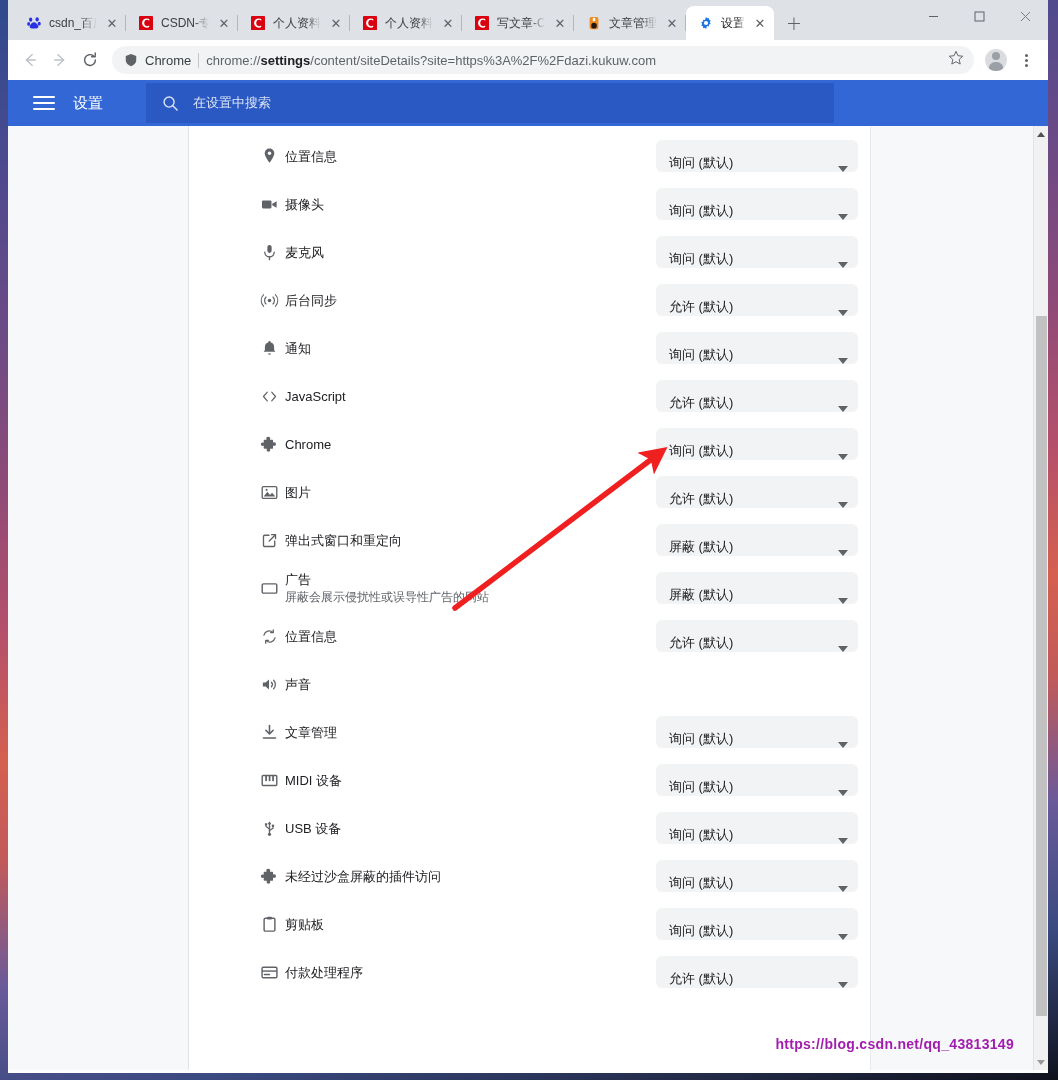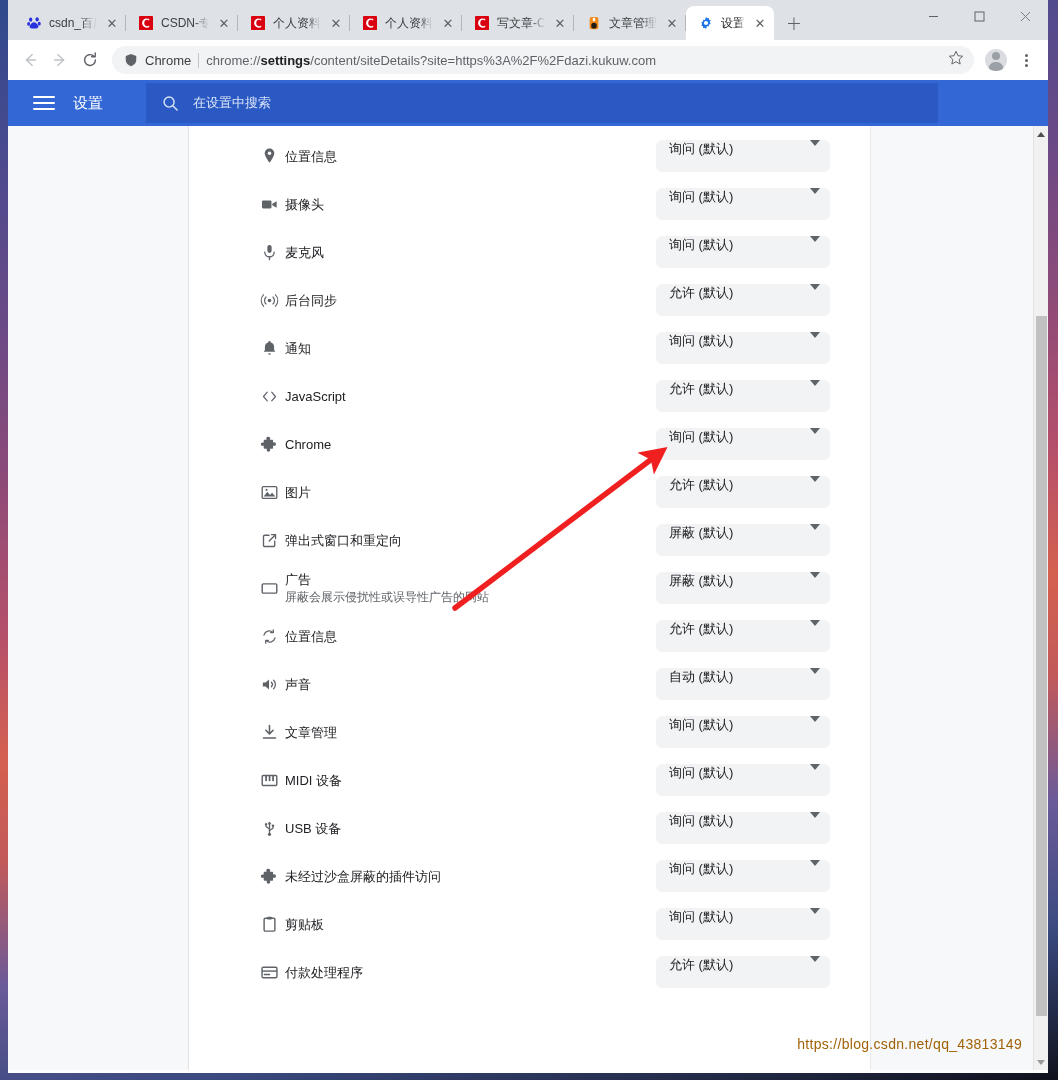--- a/index.html
+++ b/index.html
@@ -169,21 +169,21 @@
     flex: 0 0 22px;
   }
   .hamburger span { height: 2px; background: #fff; border-radius: 1px; }
   .settings-title {
     color: #fff; font-size: 15px;
     margin-left: 18px;
     white-space: nowrap;
   }
   .settings-search {
     margin-left: 43px;
-    width: 792px; height: 40px;
+    width: 688px; height: 40px;
     background: #2b59c3;
     display: flex; align-items: center;
     padding: 0 16px; gap: 14px;
   }
   .settings-search .sicon { color: #dbe4f8; display:flex; flex:0 0 auto; }
   .settings-search .sph { color: #dbe4f8; font-size: 13px; }
 
   
   .page-body {
     position: relative;
@@ -223,24 +223,24 @@
   }
   .perm-text {
     margin-left: 34px;
     display: flex; flex-direction: column;
   }
   .perm-label { font-size: 13px; color: #202124; line-height: 19px; white-space: nowrap; }
   .perm-sub { font-size: 12px; color: #5f6368; line-height: 17px; white-space: nowrap; }
   .perm-select {
     position: absolute;
     left: 467px;
-    width: 174px; height: 32px;
+    width: 202px; height: 32px;
     background: #f1f3f4;
     border-radius: 6px;
-    display: flex; align-items: flex-start;
+    display: flex; align-items: flex-end;
     padding: 0 10px 0 13px;
     top: 50%; transform: translateY(-50%);
   }
   .perm-select .sel-val { font-size: 13px; color: #202124; white-space: nowrap; }
   .perm-select .caret {
     margin-left: auto;
     width: 0; height: 0;
     border-left: 5px solid transparent;
     border-right: 5px solid transparent;
     border-top: 6px solid #5f6368;
@@ -281,25 +281,26 @@
 
   
   .annot {
     position: absolute; left: 0; top: 0;
     width: 100%; height: 100%;
     pointer-events: none;
   }
 
   .watermark {
     position: absolute;
-    right: 26px; bottom: 18px;
+    right: 34px; bottom: 18px;
     font-size: 14px;
-    color: #a16207;
+    color: #a21caf;
     letter-spacing: .3px;
     white-space: nowrap;
+    font-weight: bold;
   }
 </style>
 </head>
 <body>
 
 <div id="desktop"></div>
 
 <div id="browser">
 
   <div class="tabstrip">
@@ -650,24 +651,20 @@
           <div class="perm-row">
             <span class="row-icon">
               <svg width="19" height="19" viewBox="0 0 24 24" fill="none">
                 <path d="M3.6 9.4h3.4L11.4 5.6v12.8L7 14.6H3.6z" fill="#5f6368"></path>
                 <path d="M14.4 9.2a4 4 0 0 1 0 5.6M17.2 6.6a7.7 7.7 0 0 1 0 10.8" stroke="#5f6368" stroke-width="1.6" fill="none" stroke-linecap="round"></path>
               </svg>
             </span>
             <span class="perm-text">
               <span class="perm-label">声音</span>
             </span>
-            <span class="perm-select">
-              <span class="sel-val">自动 (默认)</span>
-              <span class="caret"></span>
-            </span>
           </div>
           <div class="perm-row">
             <span class="row-icon">
               <svg width="19" height="19" viewBox="0 0 24 24" fill="none">
                 <path d="M12 3.2v9.6" stroke="#5f6368" stroke-width="2" stroke-linecap="round"></path>
                 <path d="M7.4 9.2 L12 13.8 L16.6 9.2" stroke="#5f6368" stroke-width="2" fill="none" stroke-linecap="round" stroke-linejoin="round"></path>
                 <line x1="4.4" y1="19" x2="19.6" y2="19" stroke="#5f6368" stroke-width="2" stroke-linecap="round"></line>
               </svg>
             </span>
             <span class="perm-text">

